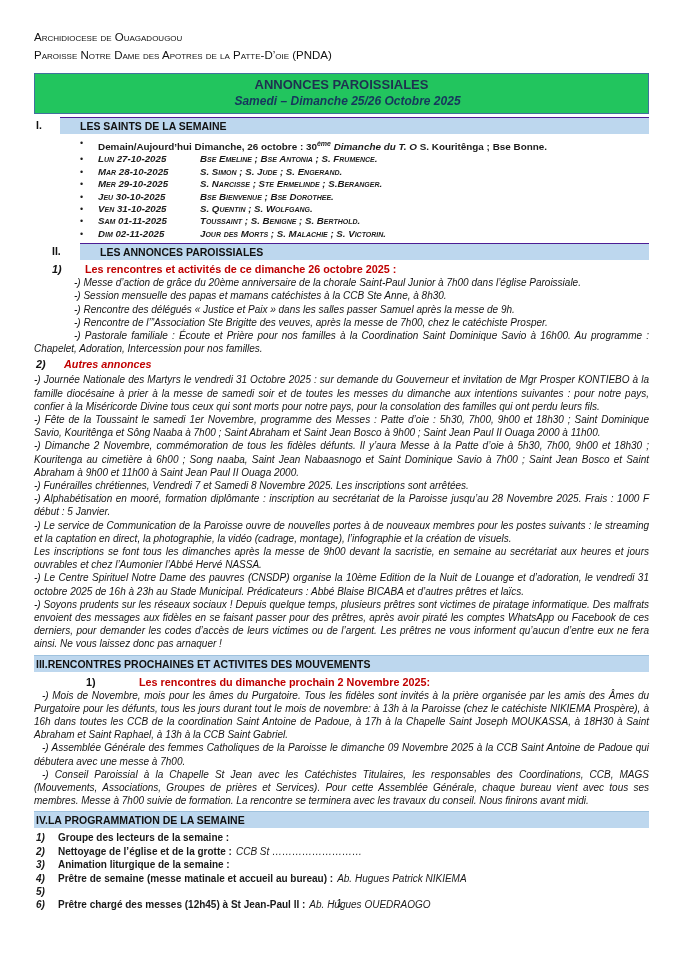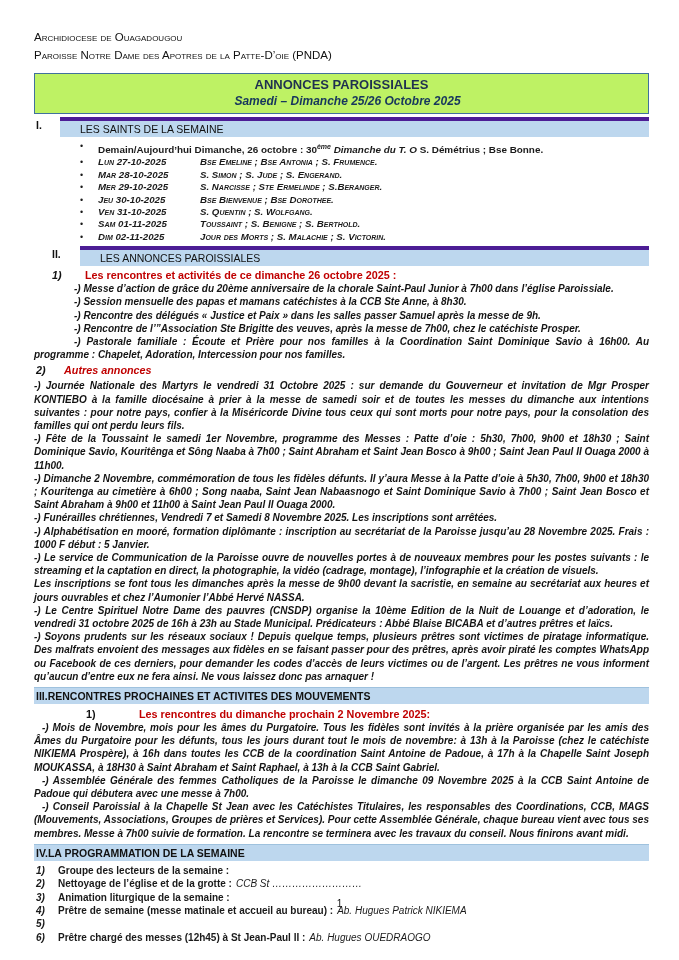--- a/index.html
+++ b/index.html
@@ -7,33 +7,33 @@
     width:679px;height:960px;background:#ffffff;overflow:hidden;
     font-family:"Liberation Sans",sans-serif;color:#1a1a1a;position:relative;
   }
   .page{padding:28px 30px 0 34px;position:relative;}
 
   
   .org{font-weight:normal;font-variant:small-caps;font-size:11.5px;line-height:18px;color:#111;}
 
   
   .banner{
-    margin-top:9px;background:#bef264;border:1px solid #41719C;
+    margin-top:9px;background:#22c55e;border:1px solid #41719C;
     text-align:center;padding:2px 0 4px;
   }
   .banner-title{font-size:13px;font-weight:bold;color:#1F3050;line-height:17px;}
   .banner-sub{font-size:12px;font-weight:bold;font-style:italic;color:#17365D;line-height:16px;padding-left:12px;}
 
   
   .secrow{display:flex;align-items:stretch;margin-top:3px;}
   .secnum{font-weight:bold;font-size:10.5px;padding:2px 0 2px 2px;color:#111;}
   .secnum.i{width:24px;}
   .secnum.ii{width:28px;margin-left:16px;}
-  .secbar{flex:1;background:#BDD7EE;font-weight:normal;font-size:10.5px;color:#111;
-          padding:2px 8px 2px 20px;border-top:4px solid #4c1d95;}
+  .secbar{flex:1;background:#BDD7EE;font-weight:bold;font-size:10.5px;color:#111;
+          padding:2px 8px 2px 20px;border-top:1px solid #4c1d95;}
   .secbar-full{margin-top:4px;background:#BDD7EE;font-weight:bold;font-size:10.5px;color:#111;
           padding:2px 16px 2px 2px;border-top:1px solid #9FC2DE;}
 
   
   .saints{margin-top:3px;}
   .saint-row{display:flex;font-size:9.7px;line-height:12.4px;margin-left:46px;}
   .saint-row .bullet{width:18px;font-size:9px;}
   .saint-row .day{width:102px;font-weight:bold;font-style:italic;font-variant:small-caps;white-space:nowrap;}
   .saint-row .names{font-style:italic;font-weight:bold;font-variant:small-caps;}
   .today-line{font-size:9.9px;line-height:13px;margin-left:46px;display:flex;}
@@ -46,21 +46,21 @@
   .subhead{margin-top:2px;display:flex;font-size:10.8px;line-height:14px;}
   .subhead .num{font-weight:bold;font-style:italic;color:#111;}
   .red{color:#C00000;font-weight:bold;padding-left:9px;}
   .red-it{color:#C00000;font-weight:bold;font-style:italic;}
   .sh-ii1 .num{margin-left:18px;width:24px;}
   .sh-ii2 .num{margin-left:2px;width:28px;}
   .sh-iii{margin-top:3px;}
   .sh-iii .num{margin-left:52px;width:44px;font-style:normal;}
 
   
-  .para{font-size:10px;font-style:italic;line-height:13.2px;text-align:justify;color:#141414;font-weight:bold;}
+  .para{font-size:10px;font-style:italic;line-height:13.2px;text-align:justify;color:#141414;}
   .ii1 .para{text-indent:40px;}
   .ii2{margin-top:2px;}
   .iii-items .para{text-indent:8px;}
 
   
   .prog{margin-top:3px;}
   .prog-row{display:flex;font-size:10px;line-height:13.4px;}
   .prog-row .num{font-weight:bold;font-style:italic;width:22px;margin-left:2px;flex:none;}
   .prog-row .lbl{font-weight:bold;}
   .v-it{font-style:italic;}
@@ -83,21 +83,21 @@
   </div>
 
   <div class="secrow">
     <span class="secnum i">I.</span>
     <span class="secbar">LES SAINTS DE LA SEMAINE</span>
   </div>
 
   <div class="saints">
     <div class="today-line">
       <span class="bullet">•</span>
-      <span><span class="b">Demain/Aujourd’hui Dimanche, 26 octobre : 30</span><sup class="bi">ème</sup><span class="bi"> Dimanche du T. O </span><span class="b">S. Démétrius ; Bse Bonne.</span></span>
+      <span><span class="b">Demain/Aujourd’hui Dimanche, 26 octobre : 30</span><sup class="bi">ème</sup><span class="bi"> Dimanche du T. O </span><span class="b">S. Kouritênga ; Bse Bonne.</span></span>
     </div>
     <div>
 
         <div class="saint-row">
           <span class="bullet">•</span>
           <span class="day">Lun 27-10-2025</span>
           <span class="names">Bse Emeline ; Bse Antonia ; S. Frumence.</span>
         </div>
 
         <div class="saint-row">

